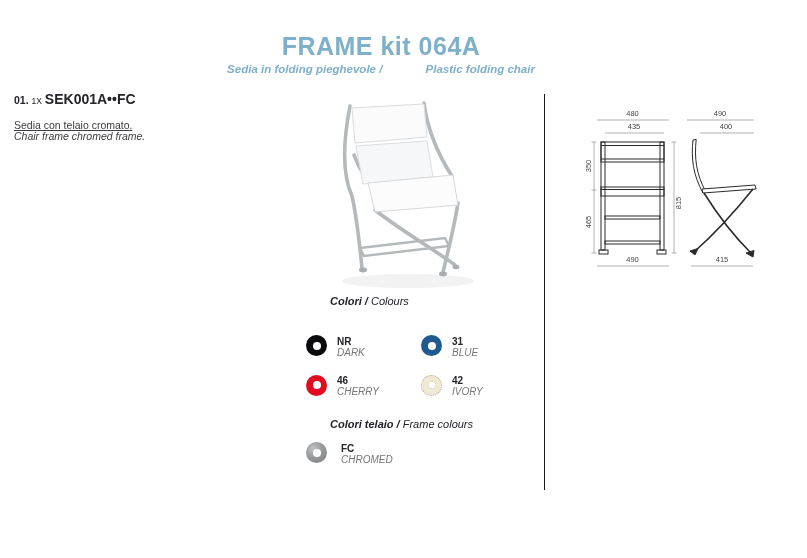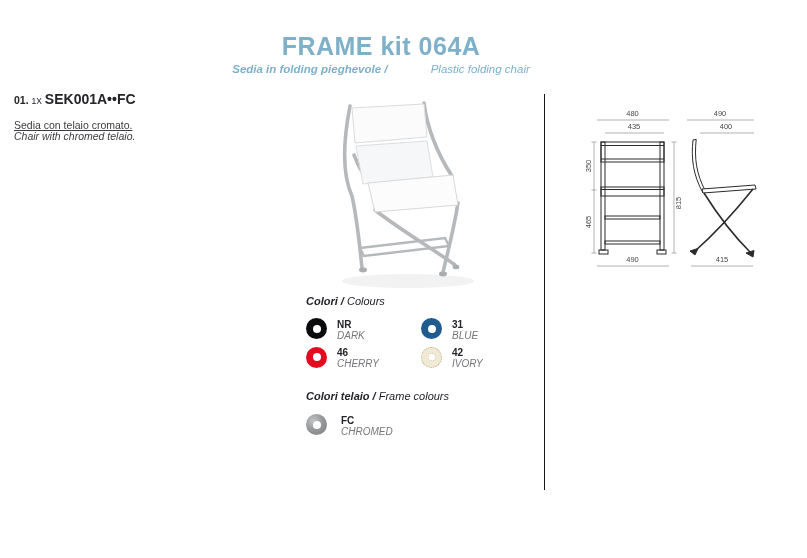--- a/index.html
+++ b/index.html
@@ -14,21 +14,21 @@
   }
 
   
   .header { position:absolute; left:0; top:33px; width:762px; text-align:center; }
   .title {
     font-size:25px; font-weight:800; letter-spacing:0.5px;
     color:#7eb0ca; line-height:26px;
   }
   .subtitle { margin-top:4px; font-size:11.5px; font-style:italic; color:#7eb0ca; }
   .subtitle .it { font-weight:700; }
-  .subtitle .en { font-weight:400;margin-left:40px; }
+  .subtitle .en { font-weight:700;margin-left:40px; }
 
   
   .product { position:absolute; left:14px; top:94px; width:210px; font-size:10.5px; line-height:11.5px; }
   .product .codeline { color:#232329; }
   .product .idx { font-weight:700; }
   .product .qty { font-size:8.5px; }
   .product .code { font-weight:700; font-size:14px; }
   .product .desc-it { margin-top:12px; color:#3c3c40;text-decoration:underline; }
   .product .desc-en { font-style:italic; color:#3c3c40; }
 
@@ -39,27 +39,27 @@
   .divider { position:absolute; left:544px; top:94px; width:1px; height:396px; background:#17171a; }
 
   
   .drawings { position:absolute; left:583px; top:103px; }
   .drawings text { font-family:"Liberation Sans", sans-serif; font-size:7.5px; fill:#46464a; }
   .dimline { stroke:#8f8f8f; stroke-width:0.7; }
   .chairline { stroke:#2b2b2b; stroke-width:1; fill:none; }
 
   
   .colors { position:absolute; left:306px; top:295px; width:235px; }
-  .sec-head { font-size:11px; font-style:italic; color:#232329; }
+  .sec-head { font-size:11px; font-style:italic; color:#232329;margin-left:24px; }
   .sec-head .it { font-weight:700; }
   .sec-head .en { font-weight:400; }
   .swatch-grid {
-    margin-top:11px;
+    margin-top:28px;
     display:grid; grid-template-columns:115px 120px;
-    row-gap:6px;
+    row-gap:17px;
   }
   .swatch-item { display:flex; gap:10px; align-items:flex-start; }
   .dot {
     width:21px; height:21px; border-radius:50%;
     position:relative; flex:0 0 auto;
   }
   .dot::after {
     content:""; position:absolute; inset:6.5px;
     background:#ffffff; border-radius:50%;
   }
@@ -76,21 +76,21 @@
 <body>
 
 <div class="header">
   <div class="title">FRAME kit 064A</div>
   <div class="subtitle"><span class="it">Sedia in folding pieghevole</span><span class="it"> / </span><span class="en">Plastic folding chair</span></div>
 </div>
 
 <div class="product">
   <div class="codeline"><span class="idx">01.</span>&nbsp;<span class="qty">1X</span>&nbsp;<span class="code">SEK001A••FC</span></div>
   <div class="desc-it">Sedia con telaio cromato.</div>
-  <div class="desc-en">Chair with chromed telaio.</div>
+  <div class="desc-en">Chair frame chromed frame.</div>
 </div>
 
 <svg class="chair-photo" width="160" height="195" viewBox="0 0 160 195">
   <ellipse cx="78" cy="181" rx="66" ry="7" fill="#f2f2f2"></ellipse>
 
   <g stroke="#b5b9bc" stroke-width="3.6" fill="none" stroke-linecap="round">
     <path d="M20,6 C13,42 12,74 22,96 C27,118 30,148 32,168"></path>
     <path d="M94,3 C97,28 108,55 122,76"></path>
     <path d="M24,55 C35,86 55,98 80,100"></path>
     <path d="M128,103 C124,128 118,152 113,172"></path>

